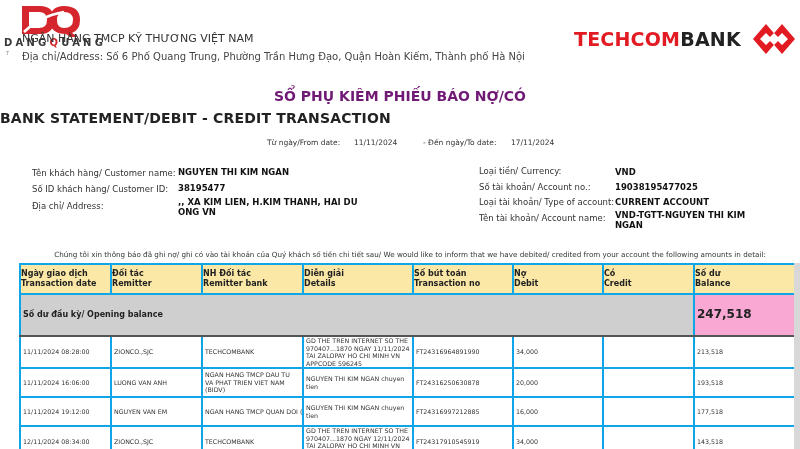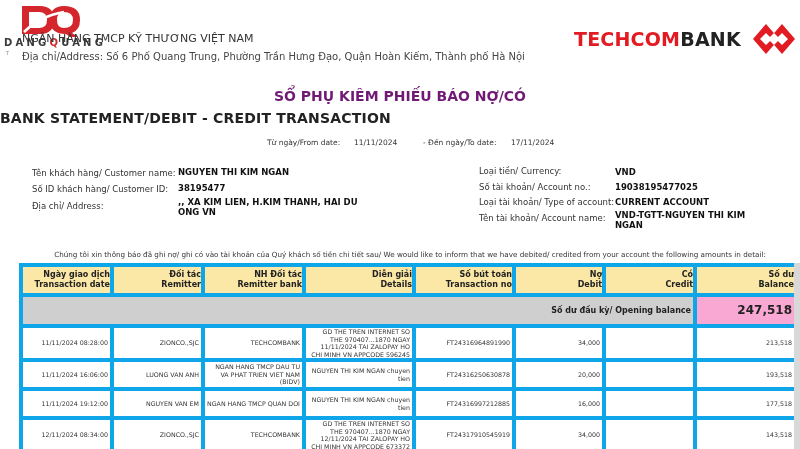--- a/index.html
+++ b/index.html
@@ -29,24 +29,24 @@
     .daterow { position: absolute; top: 138px; font-size: 7.5px; color: #333; }
     .daterow span { position: absolute; white-space: nowrap; }
 
     .cust { position: absolute; font-size: 8.5px; color: #333; }
     .cust .lbl { position: absolute; white-space: nowrap; text-align: center; }
     .cust .val { position: absolute; font-weight: bold; color: #111; white-space: nowrap; line-height: 10px; }
 
     .notice { position: absolute; top: 250px; left: 0; width: 800px; text-align: center; font-size: 7.2px; color: #333; padding-left: 20px; }
 
     table.stmt { position: absolute; left: 19px; top: 263px; width: 775px; border-collapse: collapse; table-layout: fixed; }
-    table.stmt th, table.stmt td { border: 4px solid #0ea5e9; text-align: right; vertical-align: middle; }
+    table.stmt th, table.stmt td { border: 2px solid #0ea5e9; text-align: left; vertical-align: middle; }
     table.stmt th { background: #fbe8a6; font-size: 8px; font-weight: bold; height: 30px; color: #222; line-height: 10px; }
     table.stmt td { font-size: 6.3px; color: #333; height: 29px; line-height: 7.5px; padding: 0 2px; }
-    table.stmt tr.opening td { background: #cfcfcf; height: 31px; font-weight: bold; font-size: 8px; color: #222; border-bottom: 2px solid #555; }
+    table.stmt tr.opening td { background: #cfcfcf; height: 42px; font-weight: bold; font-size: 8px; color: #222; border-bottom: 2px solid #555; }
     table.stmt tr.opening td.bal { background: #f9a8d4; font-size: 12px; }
     table.stmt td.nowrap { white-space: nowrap; overflow: hidden; }
     .right-edge { position: absolute; left: 794px; top: 263px; width: 6px; height: 186px; background: #d8d8d8; }
   </style>
 </head>
 <body>
 
 <div class="logo-dq">
   <svg width="62" height="36" viewBox="0 0 62 36">
     <path d="M2 4 L20 4 Q34 4 34 18 Q34 32 20 32 L2 32 Z M9 10 L9 26 L19 26 Q27 26 27 18 Q27 10 19 10 Z" fill="#d4262c"></path>

